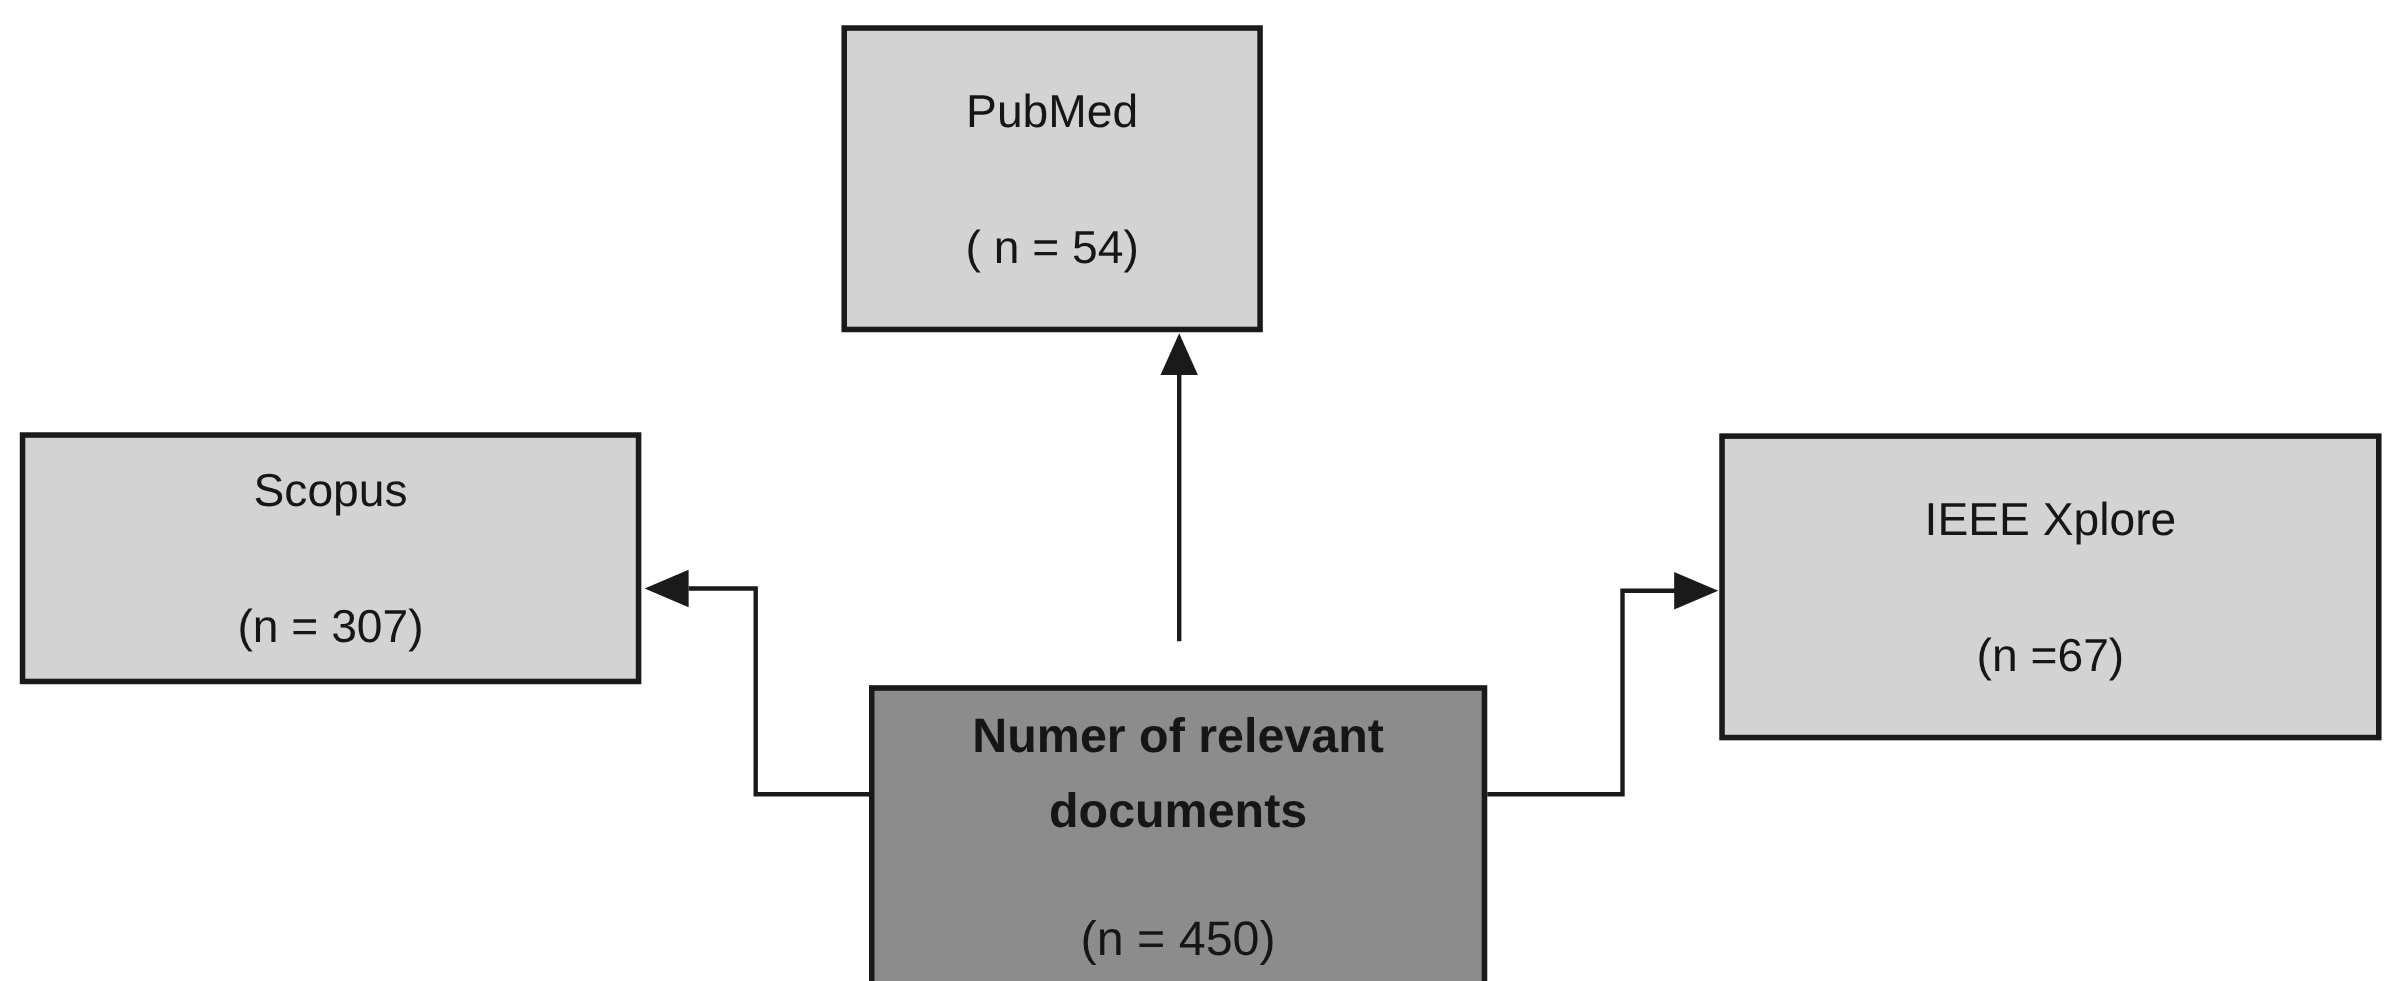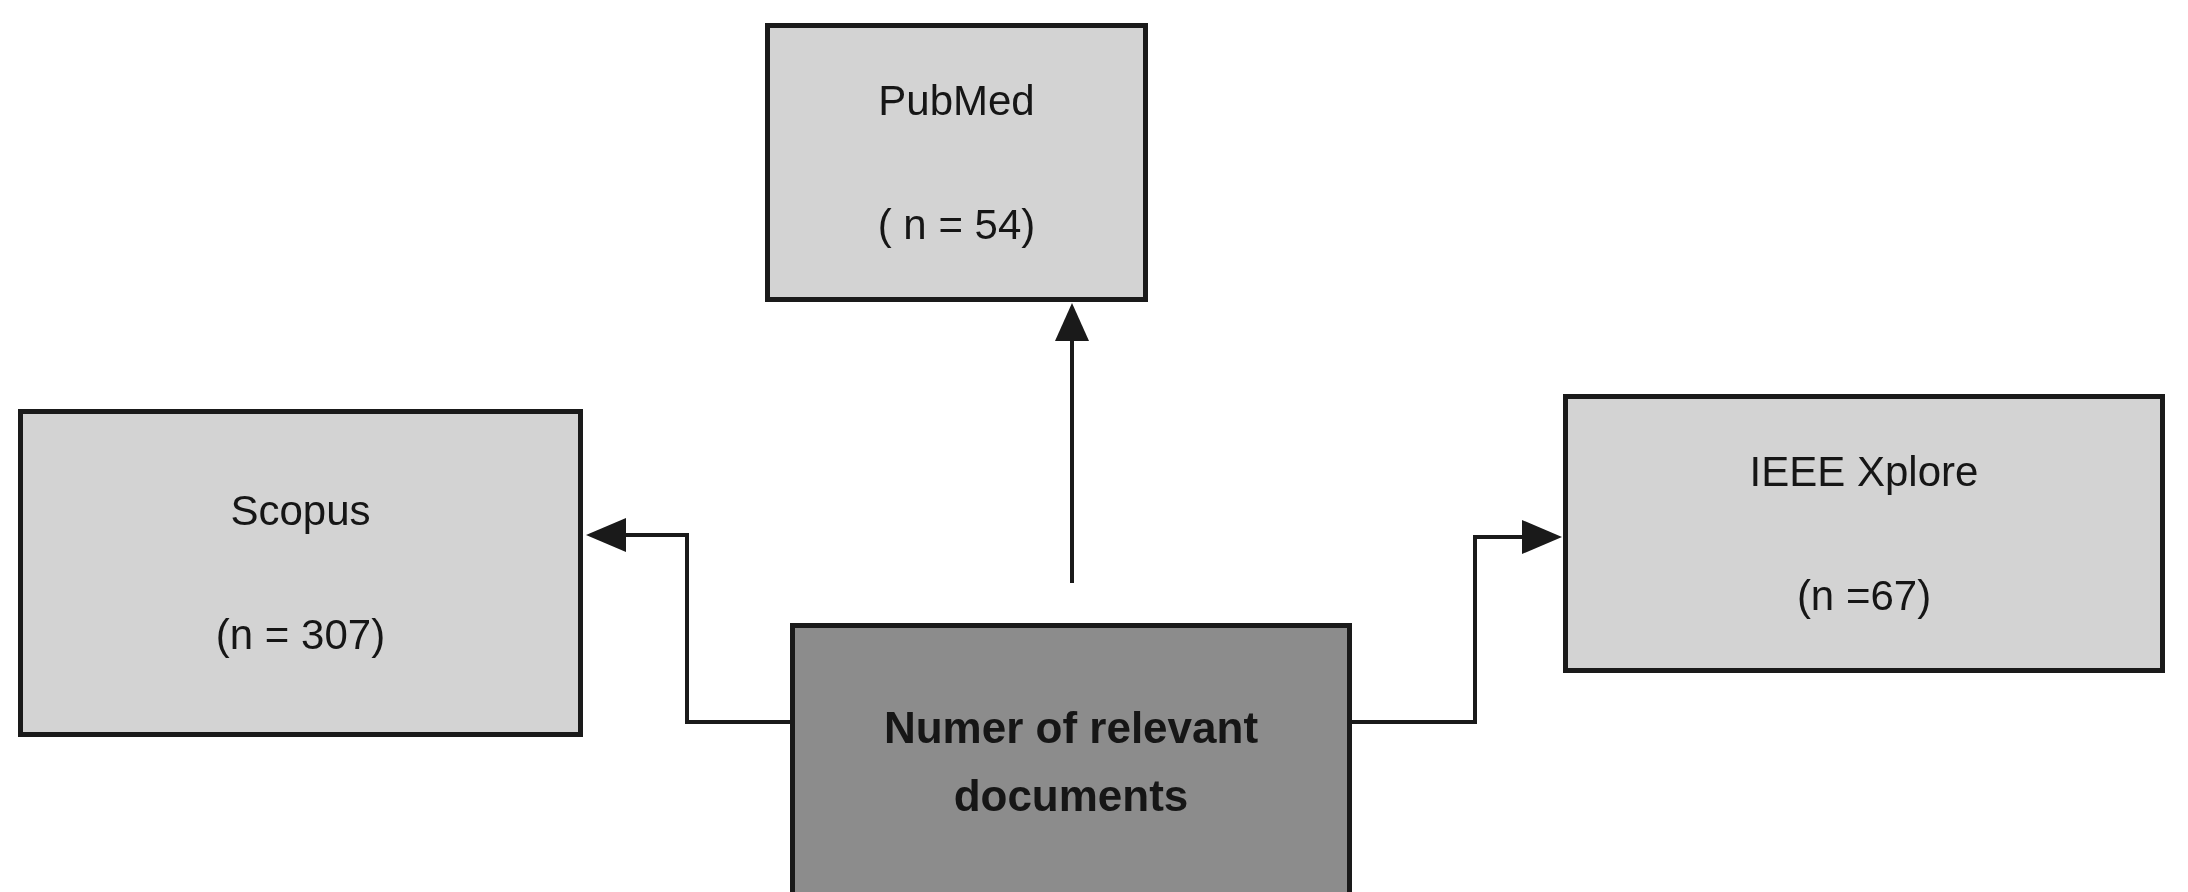--- a/index.html
+++ b/index.html
@@ -65,27 +65,28 @@
       <path d="M 1352 722 L 1475 722 L 1475 537 L 1523 537" stroke="#1a1a1a" stroke-width="4" fill="none"></path>
       <polygon points="1562,537 1522,520 1522,554" fill="#1a1a1a"></polygon>
     </g>
   </svg>
 
   <div class="node light" style="left:765px; top:23px; width:383px; height:279px;">
     <div class="title">PubMed</div>
     <div class="count">( n = 54)</div>
   </div>
 
-  <div class="node light" style="left:18px; top:393px; width:565px; height:328px;margin-top:16px;">
+  <div class="node light" style="left:18px; top:393px; width:565px; height:229px;">
     <div class="title">Scopus</div>
     <div class="count">(n = 307)</div>
   </div>
 
   <div class="node light" style="left:1563px; top:394px; width:602px; height:279px;align-items:center;">
     <div class="title">IEEE Xplore</div>
     <div class="count">(n =67)</div>
   </div>
 
   <div class="node dark" style="left:790px; top:583px; width:562px; height:277px;">
     <div class="title">Numer of relevant documents</div>
+    <div class="count">(n = 450)</div>
   </div>
 
 </div>
 
 </body></html>

